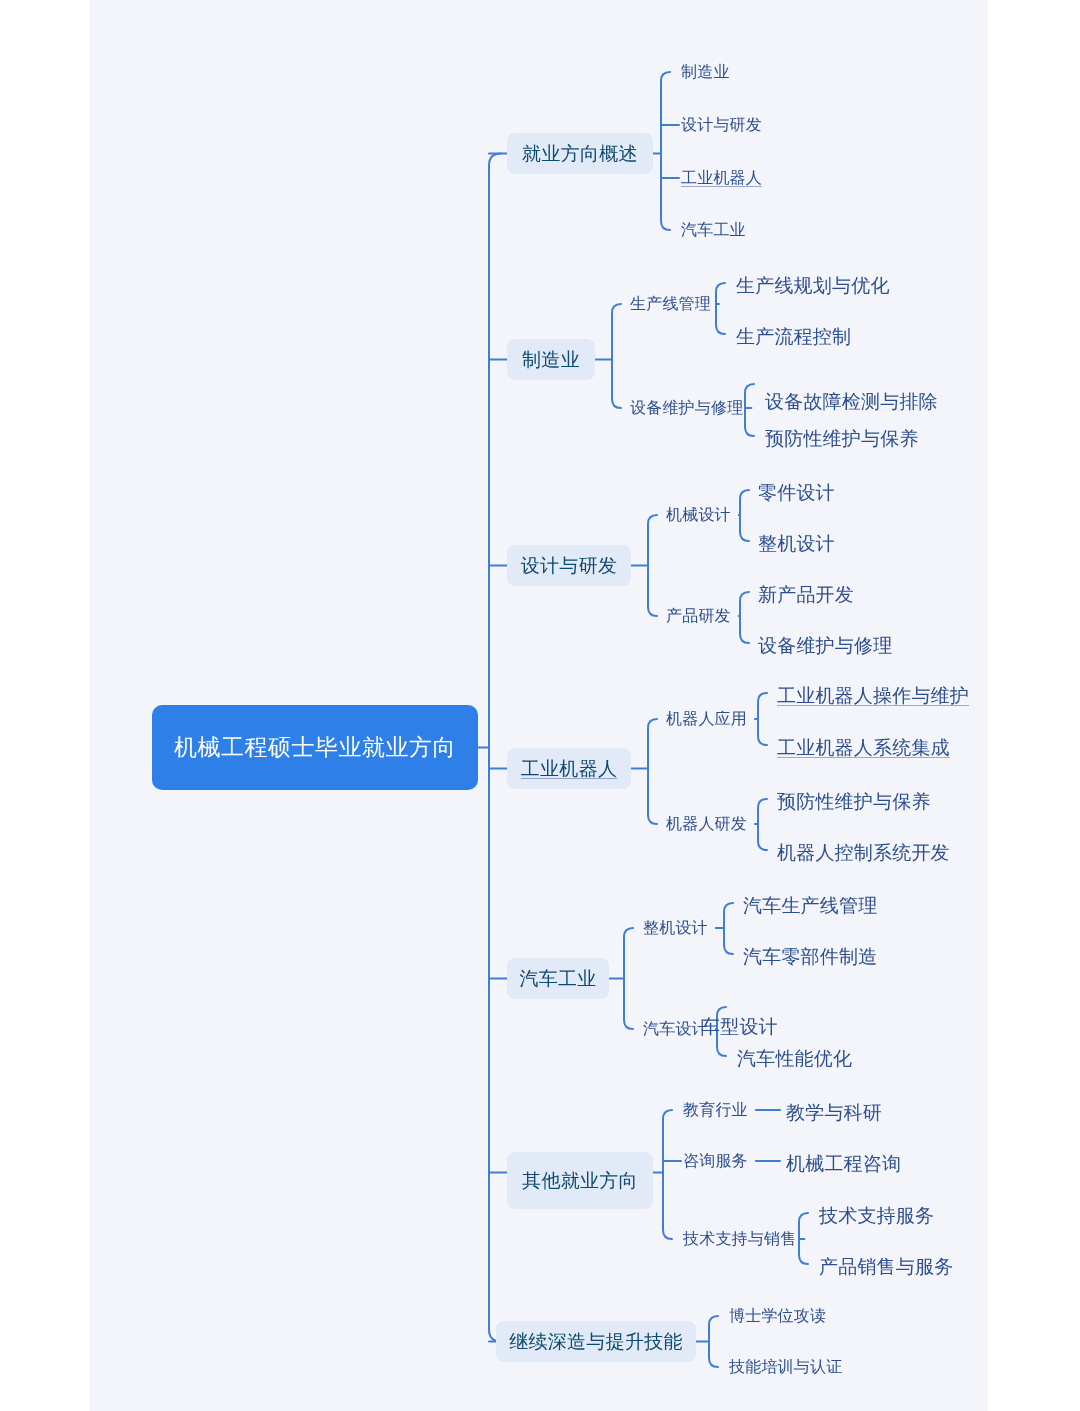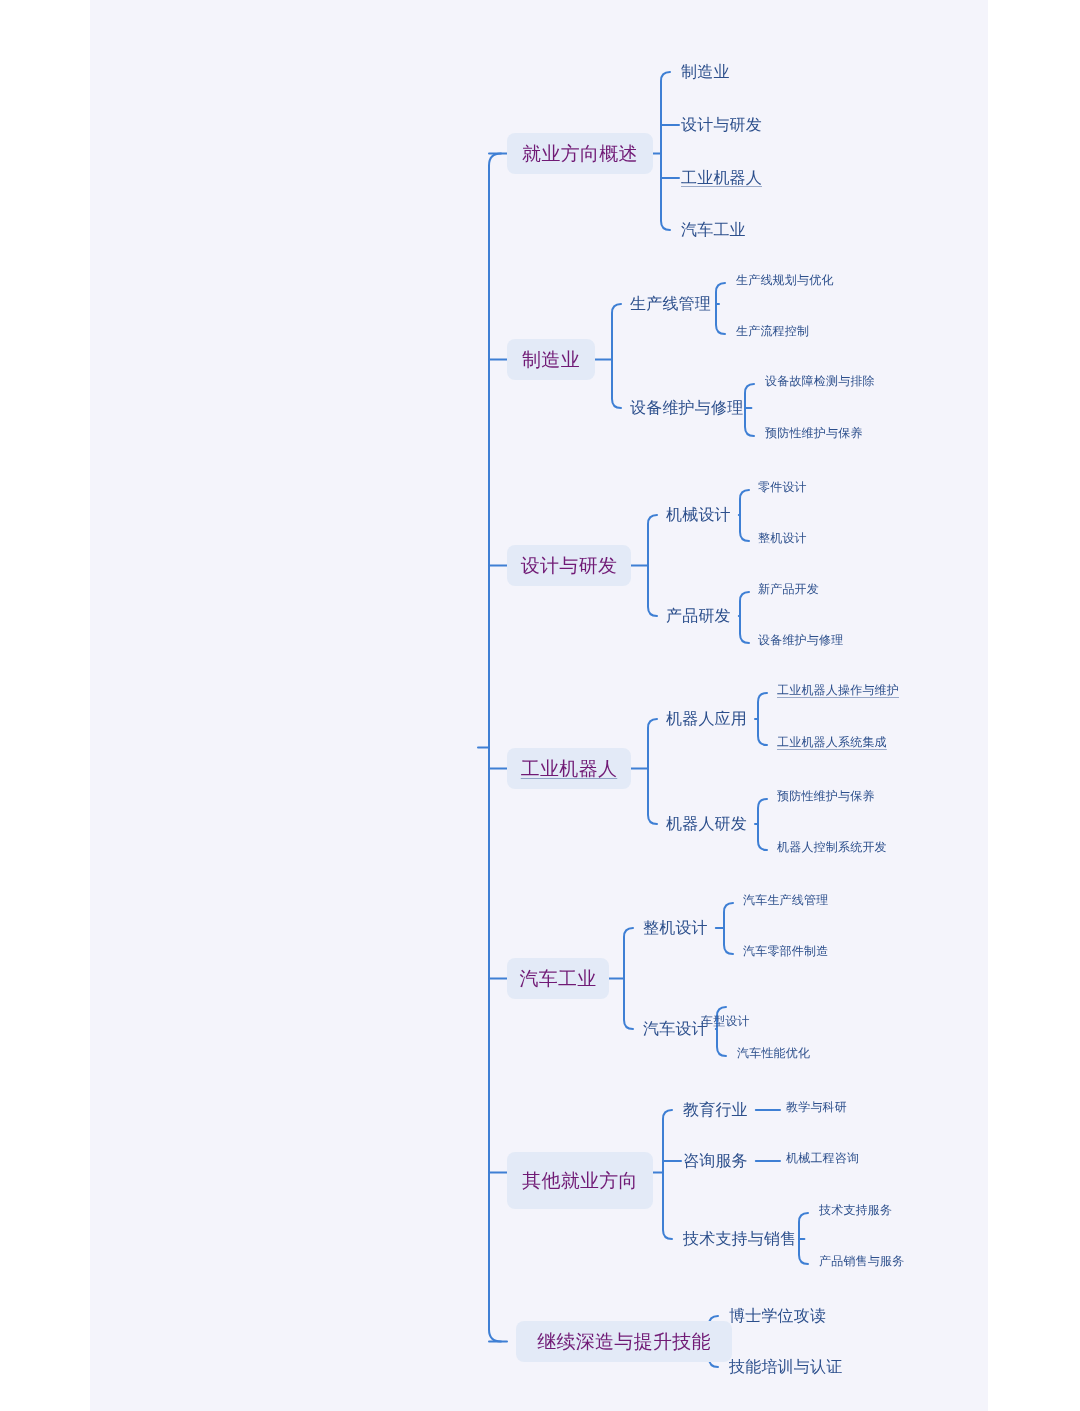--- a/index.html
+++ b/index.html
@@ -57,39 +57,39 @@
     text-align: center;
     white-space: normal;
     display: flex;
     align-items: center;
     justify-content: center;
     padding: 6px 14px;
     letter-spacing: 0.5px;
   }
   .node-l2 {
     background: #e3eaf7;
-    color: #701a75;
+    color: #0c4a6e;
     border-radius: 8px;
     font-size: 19px;
     display: flex;
     align-items: center;
     justify-content: center;
     padding: 7px 6px;
     letter-spacing: 0.3px;
   }
   .node-l3 {
     color: #2c4f8c;
     font-size: 16px;
     display: flex;
     align-items: center;
     letter-spacing: 0.2px;
   }
   .node-l4 {
     color: #2c4f8c;
-    font-size: 12px;
+    font-size: 19px;
     display: flex;
     align-items: center;
     letter-spacing: 0.2px;
   }
   .node-underline {
     text-decoration: underline;
     text-decoration-color: rgba(44,79,140,0.45);
     text-underline-offset: 3px;
   }
 </style>
@@ -142,31 +142,32 @@
       <path d="M 755.8125 1110 H 780" stroke="#3e7fd4" stroke-width="2" fill="none" stroke-linecap="round"></path>
       <path d="M 755.8125 1161 H 780" stroke="#3e7fd4" stroke-width="2" fill="none" stroke-linecap="round"></path>
       <path d="M 804.40625 1239 H 799" stroke="#3e7fd4" stroke-width="2" fill="none" stroke-linecap="round"></path>
       <path d="M 808 1213 Q 799 1213 799 1222 V 1255 Q 799 1264 808 1264" stroke="#3e7fd4" stroke-width="2" fill="none" stroke-linecap="round"></path>
       <path d="M 489 1341.5 H 507" stroke="#3e7fd4" stroke-width="2" fill="none" stroke-linecap="round"></path>
       <path d="M 695 1341.5 H 709" stroke="#3e7fd4" stroke-width="2" fill="none" stroke-linecap="round"></path>
       <path d="M 718 1316 Q 709 1316 709 1325 V 1358 Q 709 1367 718 1367" stroke="#3e7fd4" stroke-width="2" fill="none" stroke-linecap="round"></path>
     </svg>
 
   <div id="node-layer">
+    <div class="node node-root" id="root-node" style="left: 152px; top: 705px; width: 326px; height: 85px;">机械工程硕士毕业就业方向</div>
   <div class="node node-l2" style="left: 507px; top: 133px; width: 146px; height: 41px;">就业方向概述</div>
       <div class="node node-l3" style="left: 681px; top: 61px;">制造业</div>
       <div class="node node-l3" style="left: 681px; top: 114px;">设计与研发</div>
       <div class="node node-l3 node-underline" style="left: 681px; top: 167px;">工业机器人</div>
       <div class="node node-l3" style="left: 681px; top: 219px;">汽车工业</div>
       <div class="node node-l2" style="left: 507px; top: 339px; width: 88px; height: 41px;">制造业</div>
       <div class="node node-l3" style="left: 630px; top: 293px;">生产线管理</div>
       <div class="node node-l4" style="left: 736px; top: 273px;">生产线规划与优化</div>
       <div class="node node-l4" style="left: 736px; top: 324px;">生产流程控制</div>
       <div class="node node-l3" style="left: 630px; top: 397px;">设备维护与修理</div>
-      <div class="node node-l4" style="left: 765px; top: 374px;">设备故障检测与排除</div>
+      <div class="node node-l4" style="left: 765px; top: 389px;">设备故障检测与排除</div>
       <div class="node node-l4" style="left: 765px; top: 426px;">预防性维护与保养</div>
       <div class="node node-l2" style="left: 507px; top: 545px; width: 124px; height: 41px;">设计与研发</div>
       <div class="node node-l3" style="left: 666px; top: 504px;">机械设计</div>
       <div class="node node-l4" style="left: 758px; top: 480px;">零件设计</div>
       <div class="node node-l4" style="left: 758px; top: 531px;">整机设计</div>
       <div class="node node-l3" style="left: 666px; top: 605px;">产品研发</div>
       <div class="node node-l4" style="left: 758px; top: 582px;">新产品开发</div>
       <div class="node node-l4" style="left: 758px; top: 633px;">设备维护与修理</div>
       <div class="node node-l2 node-underline" style="left: 507px; top: 748px; width: 124px; height: 41px;">工业机器人</div>
       <div class="node node-l3" style="left: 666px; top: 708px;">机器人应用</div>
@@ -183,17 +184,17 @@
       <div class="node node-l4" style="left: 701px; top: 997px; margin-top: 17px;">车型设计</div>
       <div class="node node-l4" style="left: 737px; top: 1046px;">汽车性能优化</div>
       <div class="node node-l2" style="left: 507px; top: 1152px; width: 146px; height: 57px;">其他就业方向</div>
       <div class="node node-l3" style="left: 683px; top: 1099px;">教育行业</div>
       <div class="node node-l4" style="left: 786px; top: 1100px;">教学与科研</div>
       <div class="node node-l3" style="left: 683px; top: 1150px;">咨询服务</div>
       <div class="node node-l4" style="left: 786px; top: 1151px;">机械工程咨询</div>
       <div class="node node-l3" style="left: 683px; top: 1228px;">技术支持与销售</div>
       <div class="node node-l4" style="left: 819px; top: 1203px;">技术支持服务</div>
       <div class="node node-l4" style="left: 819px; top: 1254px;">产品销售与服务</div>
-      <div class="node node-l2" style="left: 516px; top: 1321px; width: 216px; height: 41px;">继续深造与提升技能</div>
+      <div class="node node-l2" style="left: 496px; top: 1321px; width: 200px; height: 41px;">继续深造与提升技能</div>
       <div class="node node-l3" style="left: 729px; top: 1305px;">博士学位攻读</div>
       <div class="node node-l3" style="left: 729px; top: 1356px;">技能培训与认证</div>
     </div>
 </div>
 
 </body></html>

